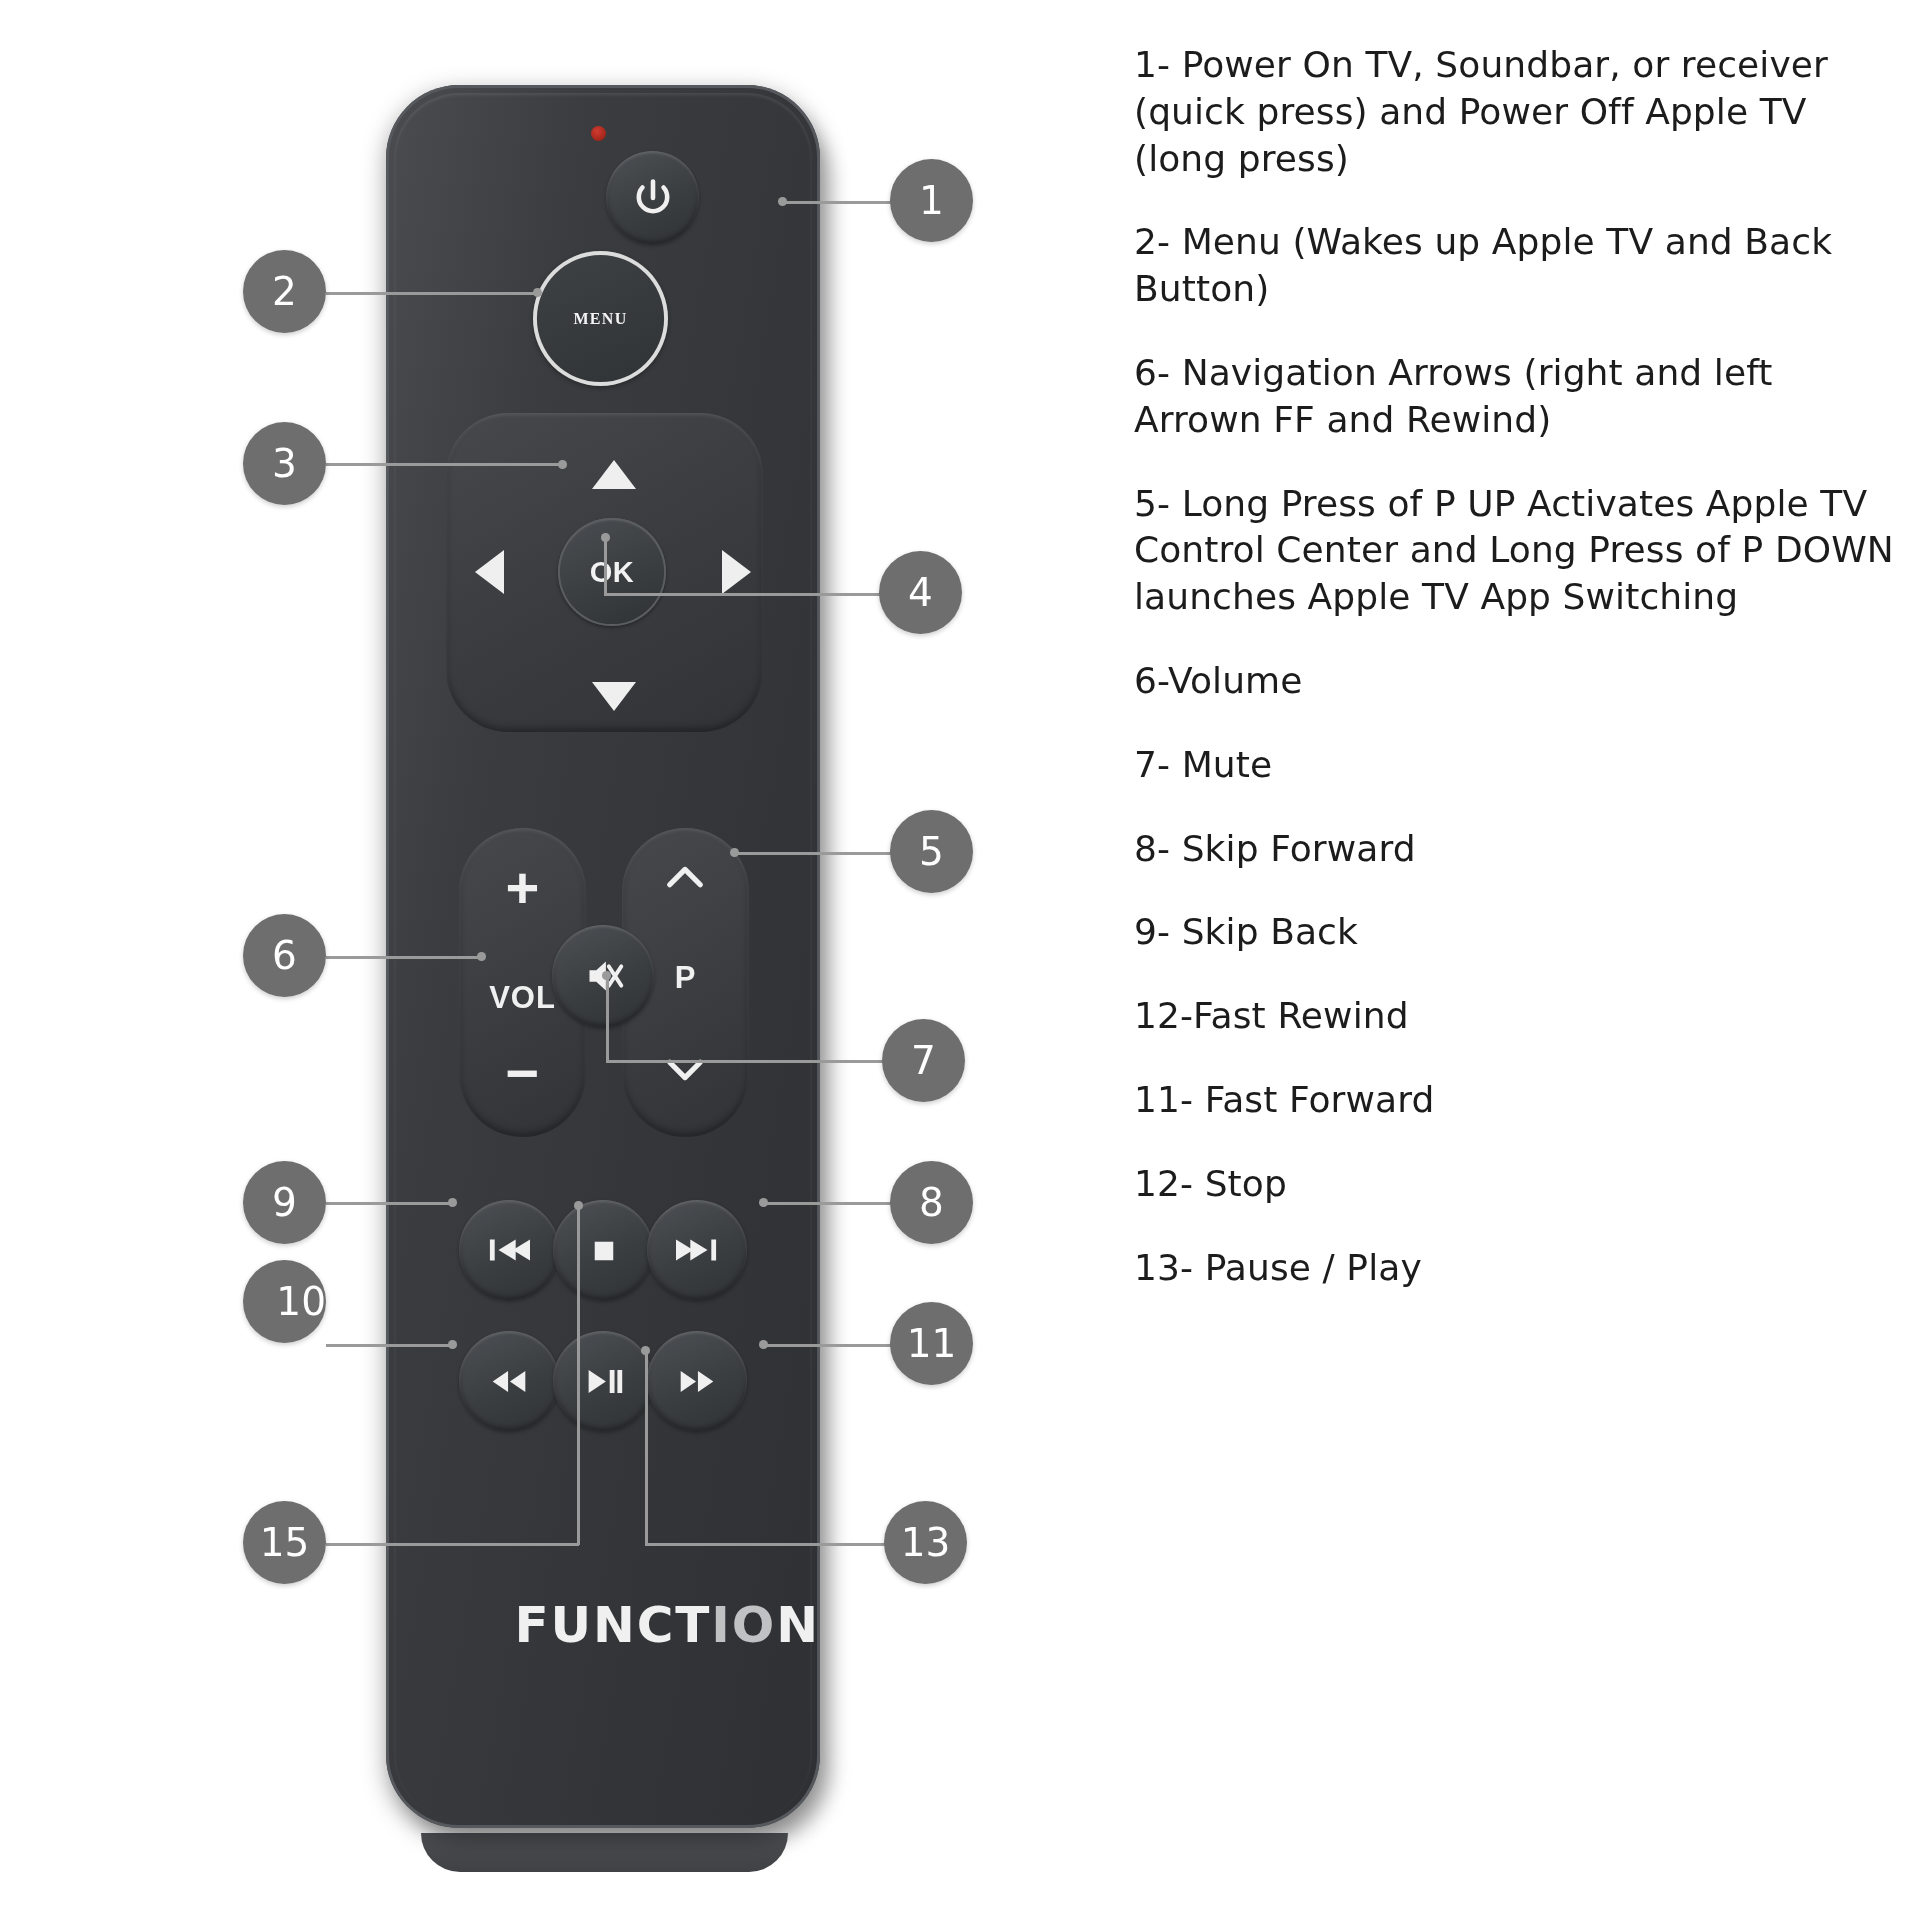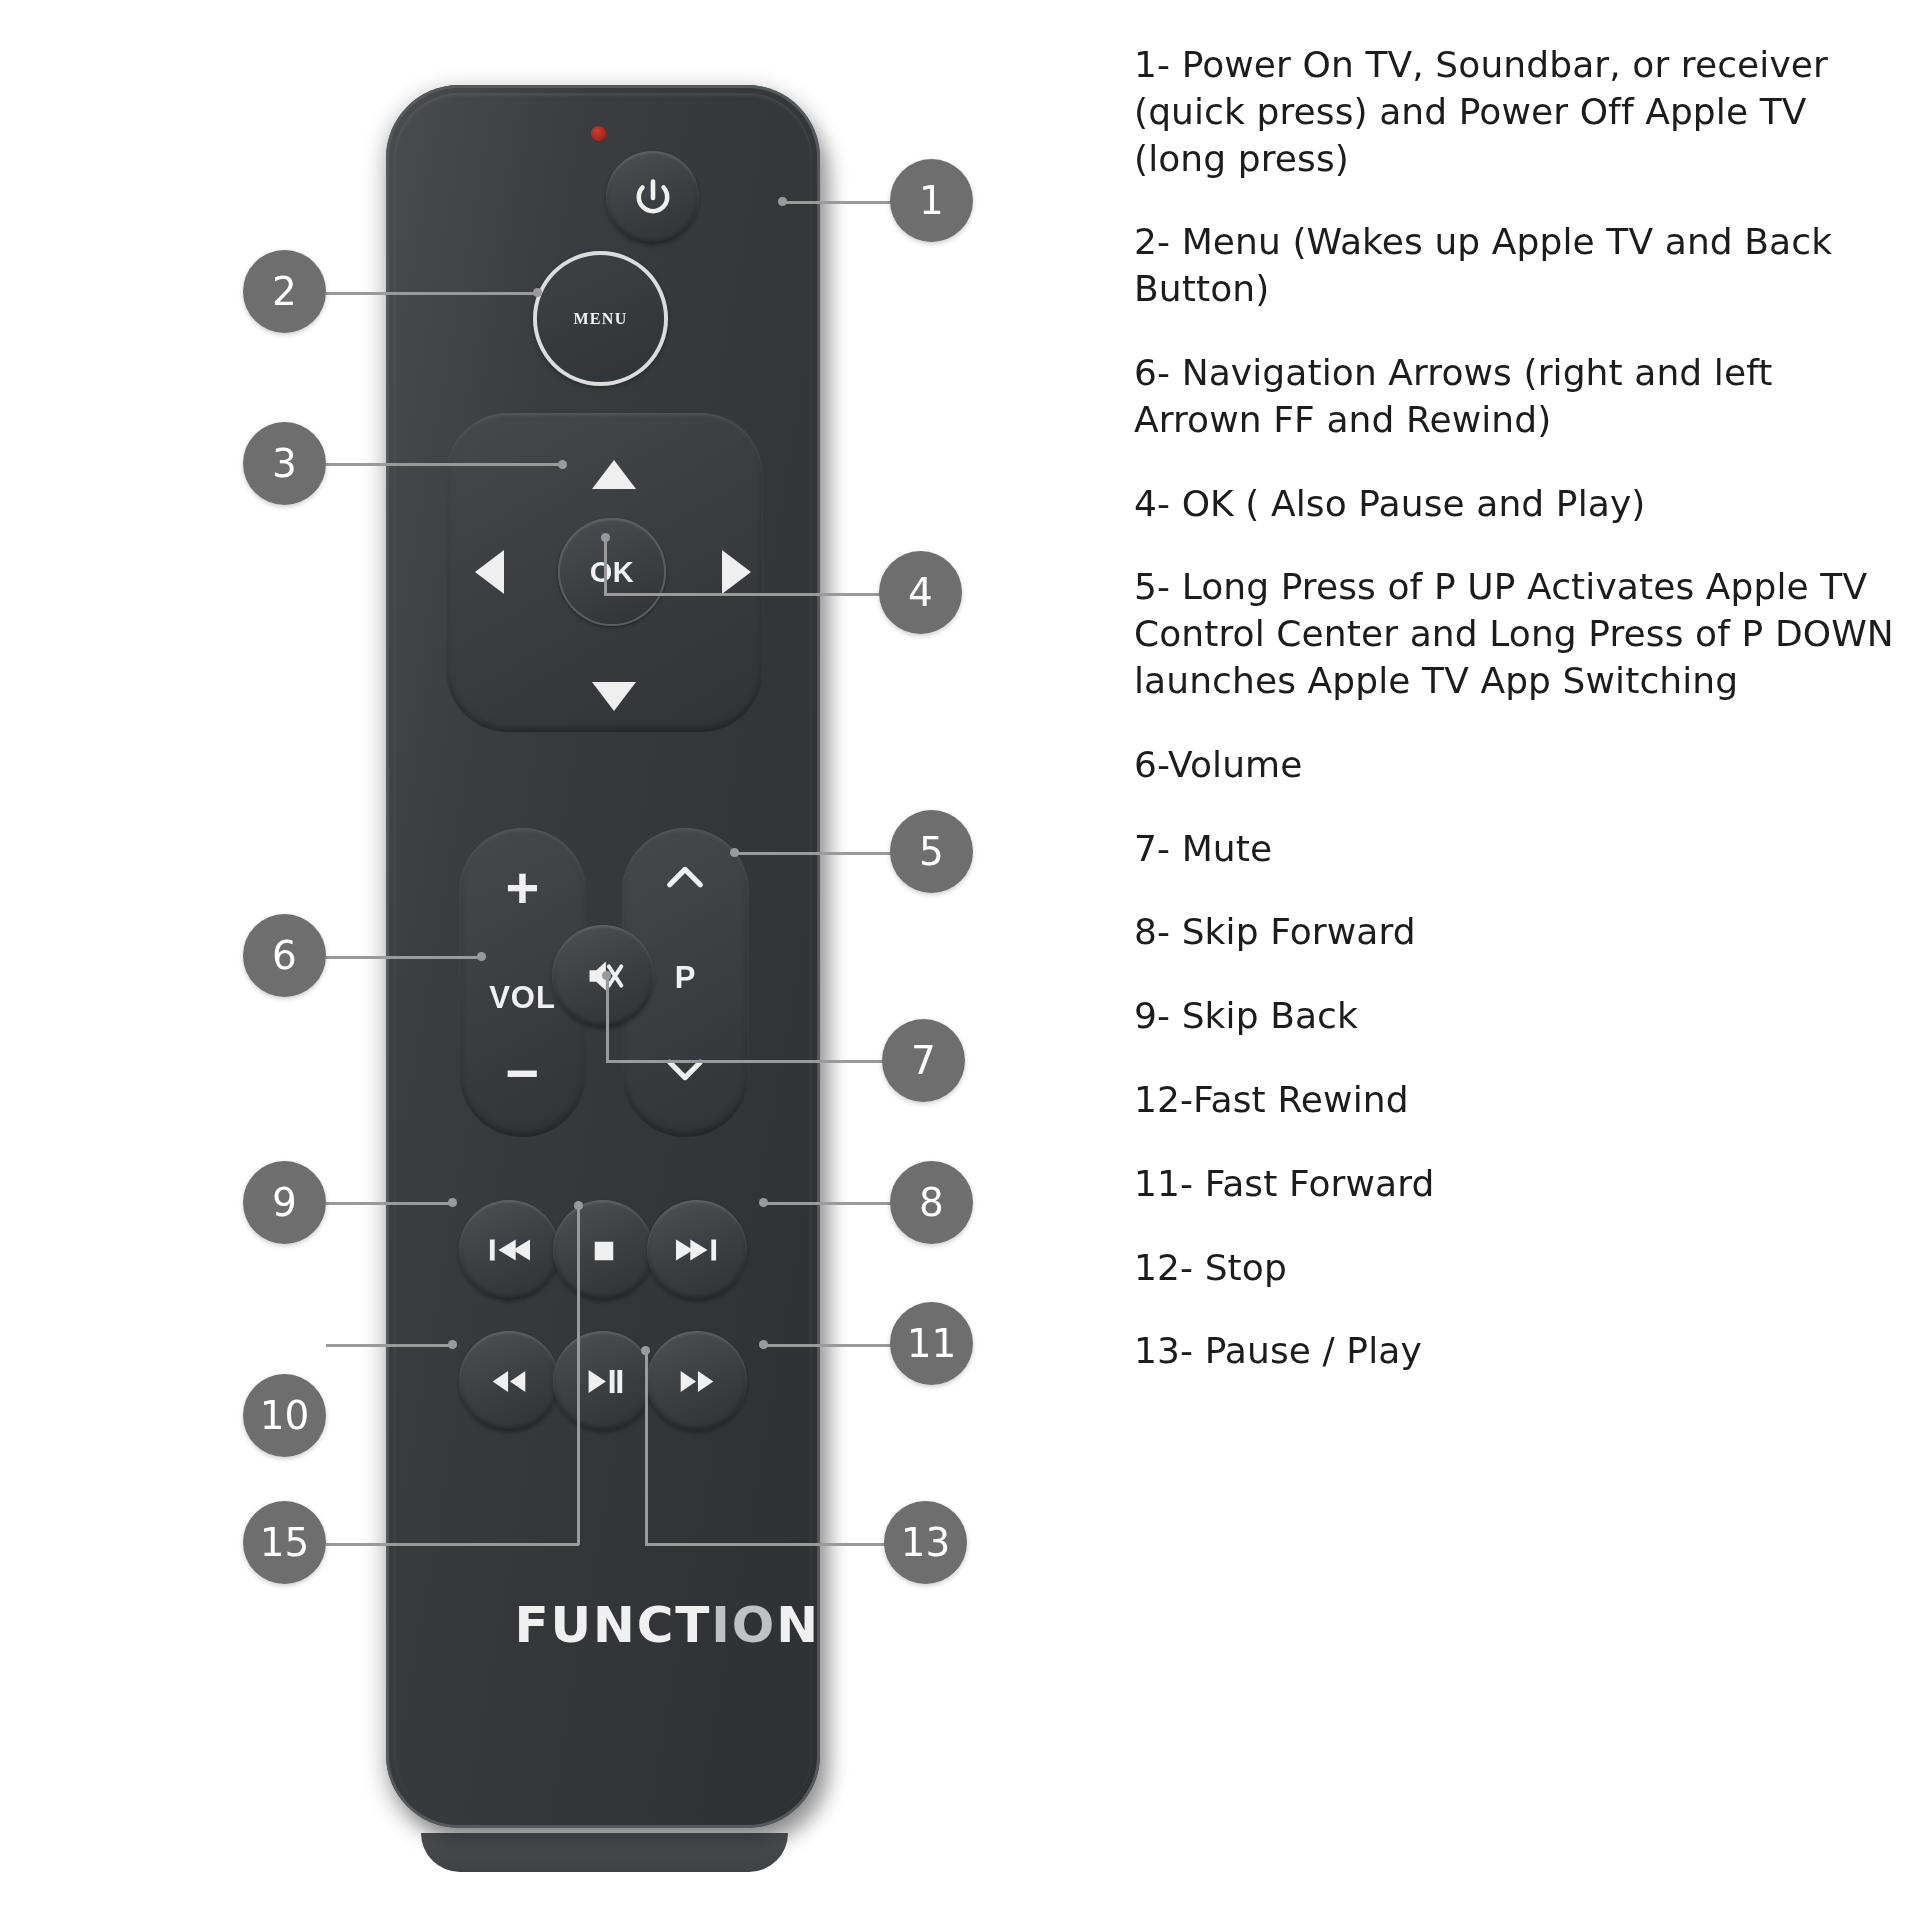--- a/index.html
+++ b/index.html
@@ -381,21 +381,21 @@
   </div>
 
   <div class="leader h" style="left:763px; top:1202px; width:131px;"></div>
   <div class="dot" style="left:759px; top:1198px;"></div>
   <div class="bubble" style="left:890px; top:1161px;">
     <span>8</span>
   </div>
 
   <div class="leader h" style="left:326px; top:1344px; width:126px;"></div>
   <div class="dot" style="left:448px; top:1340px;"></div>
-  <div class="bubble" style="left:243px; top:1374px;">
+  <div class="bubble" style="left:243px; top:1260px;justify-content:flex-end;">
     <span>10</span>
   </div>
 
   <div class="leader h" style="left:763px; top:1344px; width:131px;"></div>
   <div class="dot" style="left:759px; top:1340px;"></div>
   <div class="bubble" style="left:890px; top:1302px;">
     <span>11</span>
   </div>
 
   <div class="leader v" style="left:577px; top:1205px; height:340px;"></div>
@@ -409,21 +409,20 @@
   <div class="leader h" style="left:645px; top:1543px; width:245px;"></div>
   <div class="dot" style="left:641px; top:1346px;"></div>
   <div class="bubble" style="left:884px; top:1501px;">
     <span>13</span>
   </div>
 
   <div class="legend">
     <div class="legend-item">1- Power On TV, Soundbar, or receiver (quick press) and Power Off Apple TV (long press)</div>
     <div class="legend-item">2- Menu (Wakes up Apple TV and  Back Button)</div>
     <div class="legend-item">6- Navigation Arrows (right and left Arrown FF and Rewind)</div>
-    <div class="legend-item">4- OK ( Also Pause and Play)</div>
     <div class="legend-item">5- Long Press of P UP Activates Apple TV Control Center and Long Press of P DOWN launches Apple TV App Switching</div>
     <div class="legend-item">6-Volume</div>
     <div class="legend-item">7- Mute</div>
     <div class="legend-item">8- Skip Forward</div>
     <div class="legend-item">9- Skip Back</div>
     <div class="legend-item">12-Fast Rewind</div>
     <div class="legend-item">11- Fast Forward</div>
     <div class="legend-item">12- Stop</div>
     <div class="legend-item">13- Pause / Play</div>
   </div>

